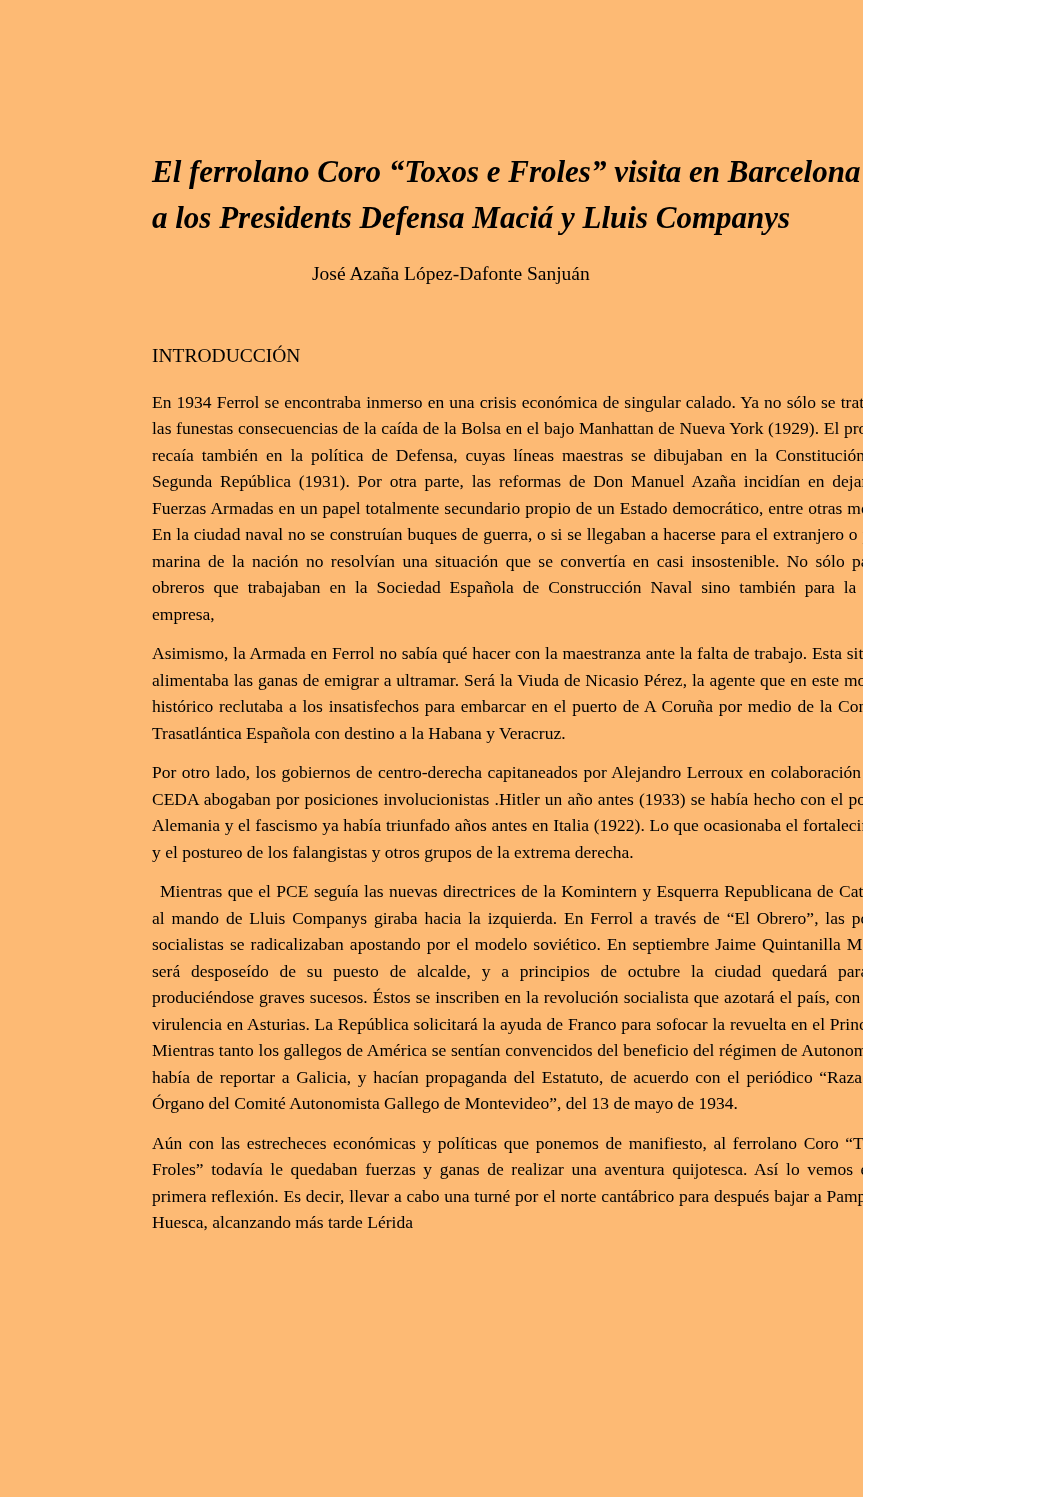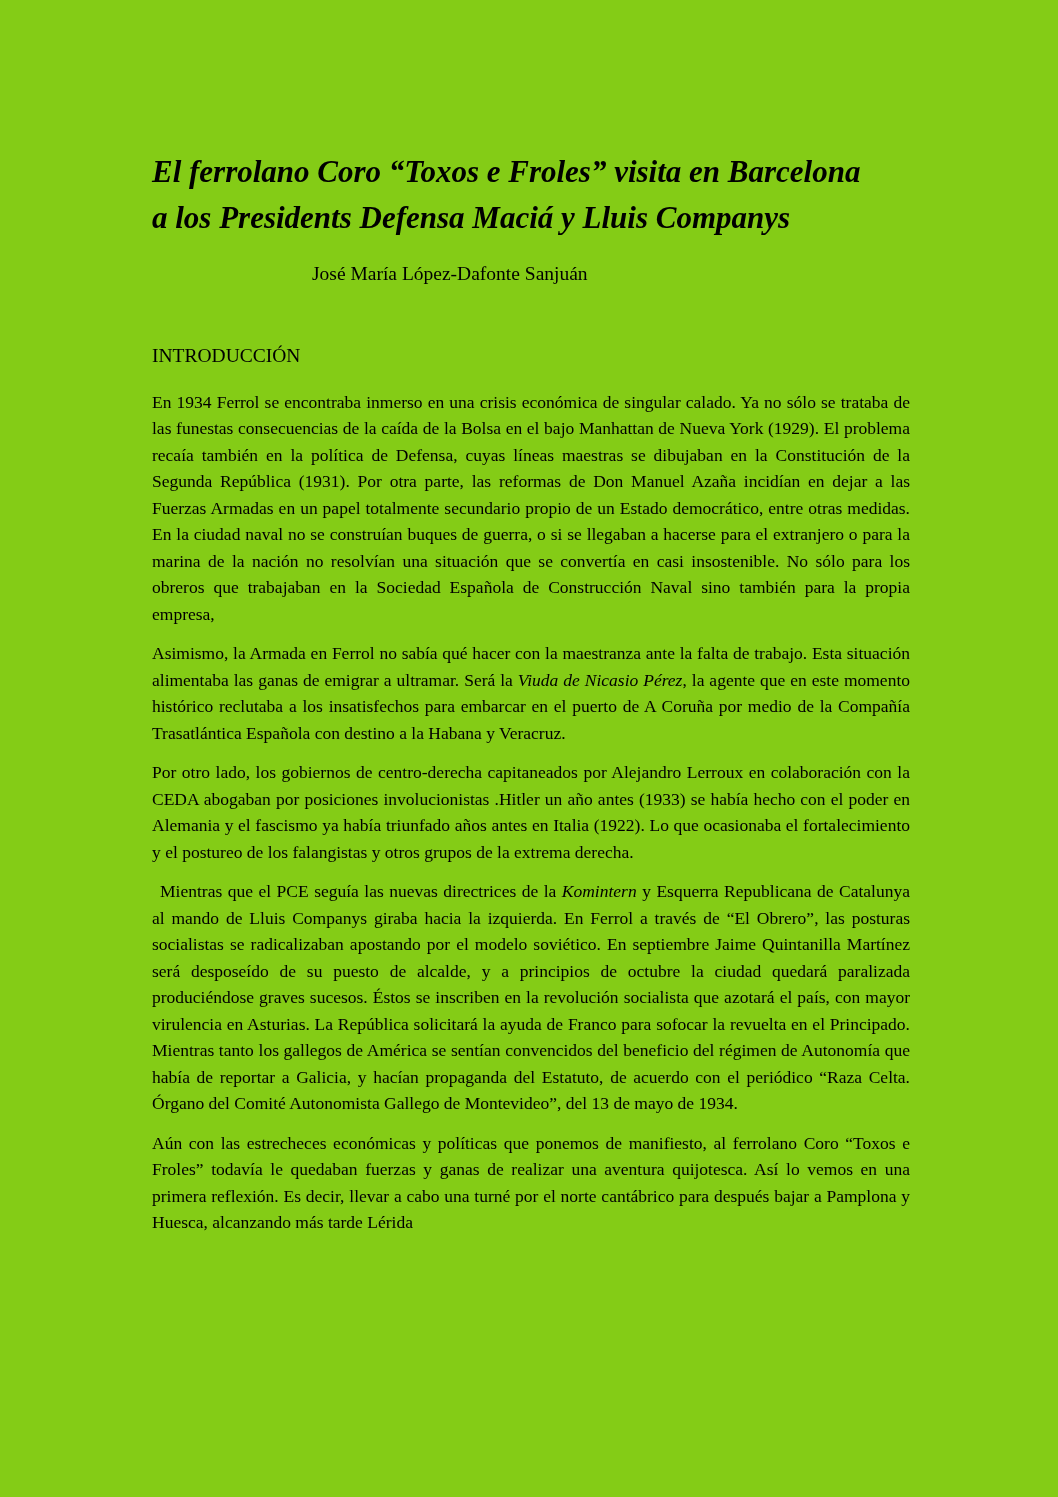--- a/index.html
+++ b/index.html
@@ -2,23 +2,23 @@
 <html><head>
 <meta charset="utf-8">
 <style>
   html, body {
     margin: 0;
     padding: 0;
     background: #ffffff;
   }
   .page {
     position: relative;
-    width: 1058px;
+    width: 863px;
     height: 1497px;
-    background: #84cc16;
+    background: #fdba74;
     color: #000000;
     overflow: hidden;
     font-family: "Liberation Serif", "DejaVu Serif", serif;
   }
   .content {
     position: absolute;
     left: 152px;
     top: 128px;
     width: 758px;
   }
@@ -44,32 +44,32 @@
   }
   .article-body {
     margin-top: 21px;
   }
   .para {
     margin: 0 0 13px 0;
     text-align: justify;
     font-size: 17.5px;
     line-height: 26.5px;
   }
-  .italic { font-style: italic; }
+  .italic { }
 </style>
 </head>
 <body>
 
 <div class="page">
   <div class="content">
     <h1 class="title">
       <span class="title-line">El ferrolano Coro “Toxos e Froles” visita en Barcelona</span>
       <span class="title-line">a los Presidents Defensa Maciá y Lluis Companys</span>
     </h1>
-    <div class="author">José María López-Dafonte Sanjuán</div>
+    <div class="author">José Azaña López-Dafonte Sanjuán</div>
     <h2 class="section-heading">INTRODUCCIÓN</h2>
     <div class="article-body">
         <p class="para"><span>En 1934 Ferrol se encontraba inmerso en una crisis económica de singular calado. Ya no sólo se trataba de las funestas consecuencias de la caída de la Bolsa en el bajo Manhattan de Nueva York (1929). El problema recaía también en la política de Defensa, cuyas líneas maestras se dibujaban en la Constitución de la Segunda República (1931). Por otra parte, las reformas de Don Manuel Azaña incidían en dejar a las Fuerzas Armadas en un papel totalmente secundario propio de un Estado democrático, entre otras medidas. En la ciudad naval no se construían buques de guerra, o si se llegaban a hacerse para el extranjero o para la marina de la nación no resolvían una situación que se convertía en casi insostenible. No sólo para los obreros que trabajaban en la Sociedad Española de Construcción Naval sino también para la propia empresa,</span></p>
         <p class="para"><span>Asimismo, la Armada en Ferrol no sabía qué hacer con la maestranza ante la falta de trabajo. Esta situación alimentaba las ganas de emigrar a ultramar. Será la </span><span class="italic">Viuda de Nicasio Pérez</span><span>, la agente que en este momento histórico reclutaba a los insatisfechos para embarcar en el puerto de A Coruña por medio de la Compañía Trasatlántica Española con destino a la Habana y Veracruz.</span></p>
         <p class="para"><span>Por otro lado, los gobiernos de centro-derecha capitaneados por Alejandro Lerroux en colaboración con la CEDA abogaban por posiciones involucionistas .Hitler un año antes (1933) se había hecho con el poder en Alemania y el fascismo ya había triunfado años antes en Italia (1922). Lo que ocasionaba el fortalecimiento y el postureo de los falangistas y otros grupos de la extrema derecha.</span></p>
         <p class="para" style="text-indent: 8px;"><span>Mientras que el PCE seguía las nuevas directrices de la </span><span class="italic">Komintern</span><span> y Esquerra Republicana de Catalunya al mando de Lluis Companys giraba hacia la izquierda. En Ferrol a través de “El Obrero”, las posturas socialistas se radicalizaban apostando por el modelo soviético. En septiembre Jaime Quintanilla Martínez será desposeído de su puesto de alcalde, y a principios de octubre la ciudad quedará paralizada produciéndose graves sucesos. Éstos se inscriben en la revolución socialista que azotará el país, con mayor virulencia en Asturias. La República solicitará la ayuda de Franco para sofocar la revuelta en el Principado. Mientras tanto los gallegos de América se sentían convencidos del beneficio del régimen de Autonomía que había de reportar a Galicia, y hacían propaganda del Estatuto, de acuerdo con el periódico “Raza Celta. Órgano del Comité Autonomista Gallego de Montevideo”, del 13 de mayo de 1934.</span></p>
         <p class="para"><span>Aún con las estrecheces económicas y políticas que ponemos de manifiesto, al ferrolano Coro “Toxos e Froles” todavía le quedaban fuerzas y ganas de realizar una aventura quijotesca. Así lo vemos en una primera reflexión. Es decir, llevar a cabo una turné por el norte cantábrico para después bajar a Pamplona y Huesca, alcanzando más tarde Lérida</span></p>
       </div>
   </div>
 </div>

